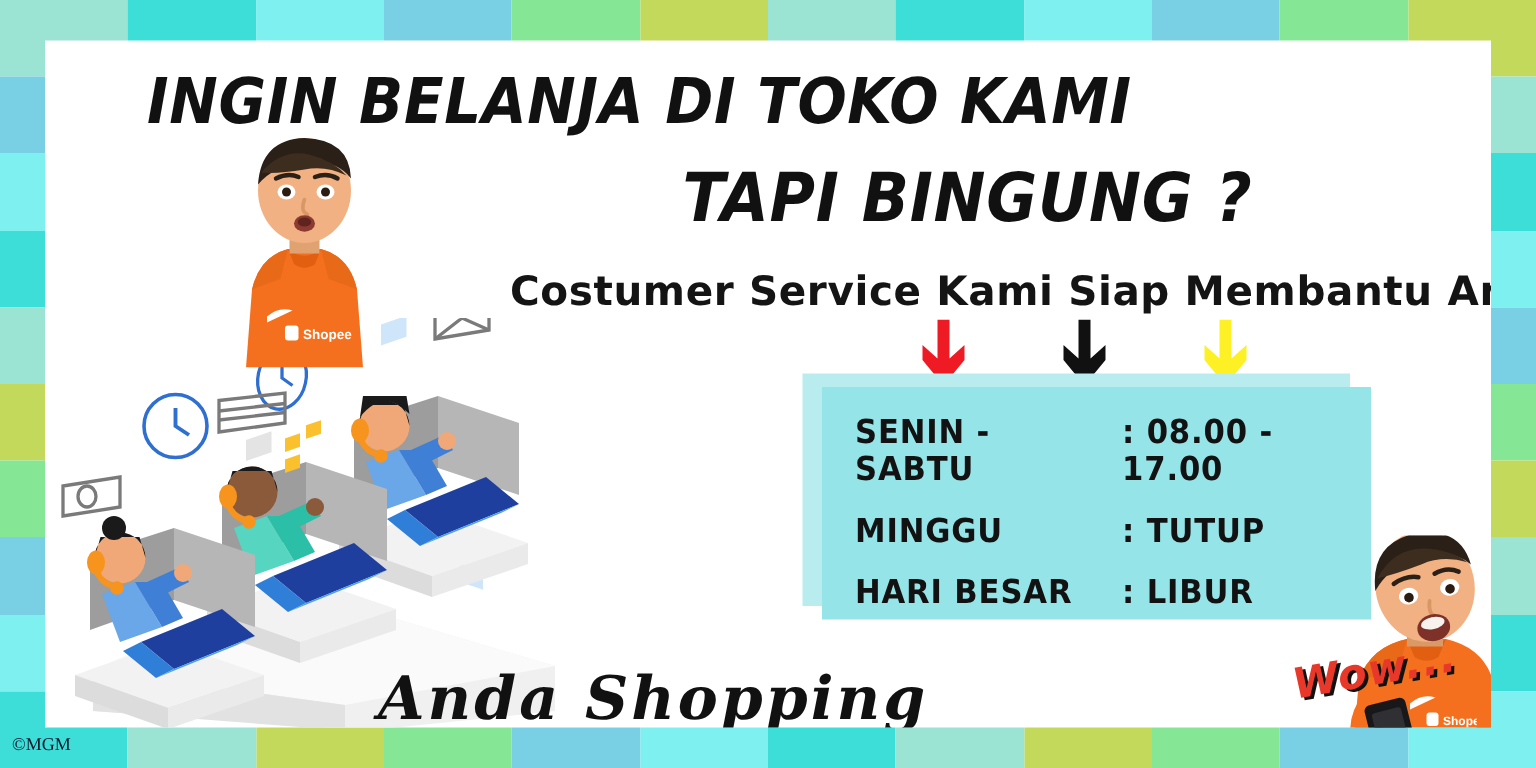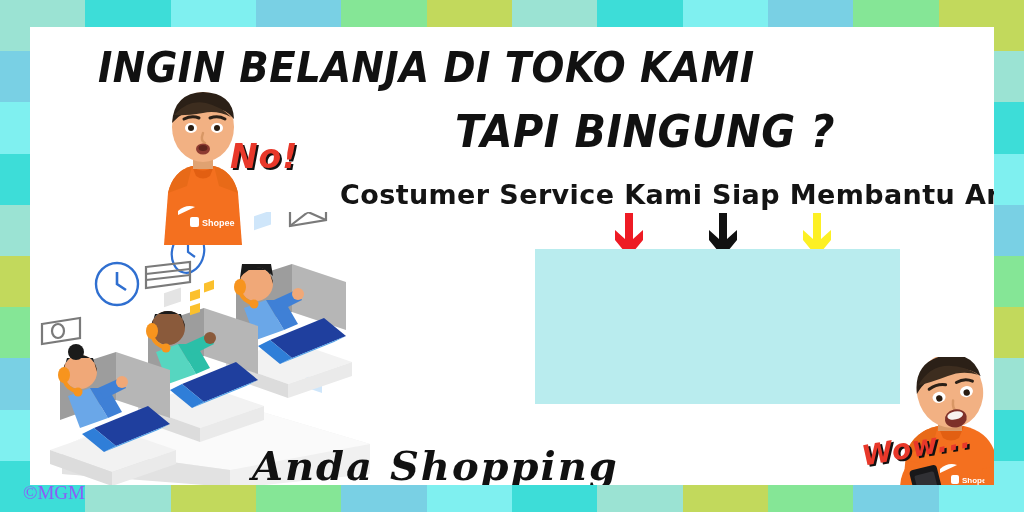--- a/index.html
+++ b/index.html
@@ -115,25 +115,25 @@
     font-family: "DejaVu Serif", serif;
     font-style: italic;
     font-weight: bold;
     font-size: 40px;
     color: #111111;
     letter-spacing: 2px;
     white-space: nowrap;
   }
   .watermark {
     position: absolute;
-    left: 23px;
+    left: 8px;
     bottom: 8px;
     font-family: "Liberation Serif", serif;
-    font-size: 19px;
-    color: #8b5cf6;
+    font-size: 12px;
+    color: #0f172a;
     z-index: 6;
     white-space: nowrap;
   }
 
   
   .illustration { position: absolute; left: 10px; top: 185px; width: 330px; height: 275px; }
   .illustration svg { display: block; width: 100%; height: 100%; }
 
   
   .mascot { position: absolute; font-weight: bold; }
@@ -345,21 +345,20 @@
         <ellipse cx="69" cy="43" rx="6" ry="5" fill="#ffffff"></ellipse>
         <circle cx="43" cy="43" r="3" fill="#2b1d12"></circle>
         <circle cx="69" cy="43" r="3" fill="#2b1d12"></circle>
 
         <path d="M55 48 q-3 8 2 10" stroke="#d89765" stroke-width="2.4" fill="none" stroke-linecap="round"></path>
 
         <ellipse cx="55" cy="64" rx="7" ry="5.5" fill="#8d3b32"></ellipse>
         <ellipse cx="55" cy="63" rx="4.5" ry="3" fill="#5f241d"></ellipse>
       </svg>
     </div>
-    <div class="shout shout-no">No!</div>
 
     <div class="headline headline-1">INGIN BELANJA DI TOKO KAMI</div>
     <div class="headline headline-2">TAPI BINGUNG ?</div>
     <div class="subhead">Costumer Service Kami Siap Membantu Anda ..</div>
 
     <div class="arrow" style="left:584px; top:186px;">
       <svg viewBox="0 0 30 46">
           <path d="M11 0 L19 0 L19 26 L29 17 L29 27 L15 44 L1 27 L1 17 L11 26 Z" fill="#ee1b24"></path>
         </svg>
     </div>
@@ -368,20 +367,34 @@
           <path d="M11 0 L19 0 L19 26 L29 17 L29 27 L15 44 L1 27 L1 17 L11 26 Z" fill="#111111"></path>
         </svg>
     </div>
     <div class="arrow" style="left:772px; top:186px;">
       <svg viewBox="0 0 30 46">
           <path d="M11 0 L19 0 L19 26 L29 17 L29 27 L15 44 L1 27 L1 17 L11 26 Z" fill="#fdf024"></path>
         </svg>
     </div>
 
     <div class="hours-outer"></div>
+    <div class="hours-inner">
+      <div class="hours-row">
+        <span class="hours-day">SENIN - SABTU</span>
+        <span class="hours-value">: 08.00 - 17.00</span>
+      </div>
+      <div class="hours-row">
+        <span class="hours-day">MINGGU</span>
+        <span class="hours-value">: TUTUP</span>
+      </div>
+      <div class="hours-row">
+        <span class="hours-day">HARI BESAR</span>
+        <span class="hours-value">: LIBUR</span>
+      </div>
+    </div>
 
     <div class="mascot mascot-wow">
       <svg viewBox="0 0 175 165" xmlns="http://www.w3.org/2000/svg">
 
         <path d="M56 96 q8 -22 32 -27 l26 0 q26 6 32 30 l6 66 l-102 0 Z" fill="#f4701f"></path>
         <path d="M88 69 q13 10 26 0 l-5 12 q-8 5 -16 0 Z" fill="#e25f12"></path>
         <path d="M56 96 q8 -22 32 -27 l-6 22 Z" fill="#e86a18"></path>
 
         <path d="M90 112 q8 -7 17 -4 l-17 8 Z" fill="#ffffff"></path>
         <rect x="101" y="118" width="8" height="9" rx="2" fill="#ffffff"></rect>

